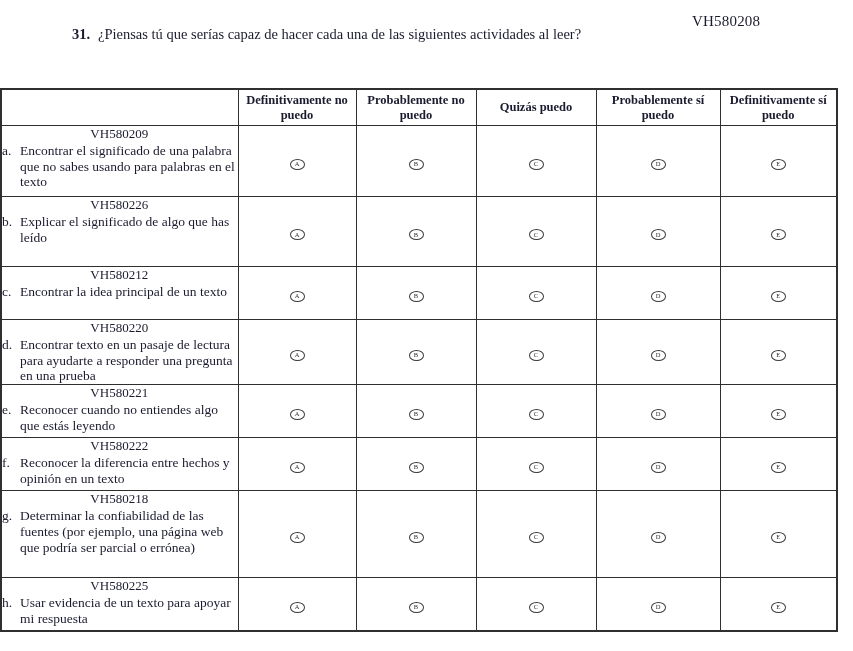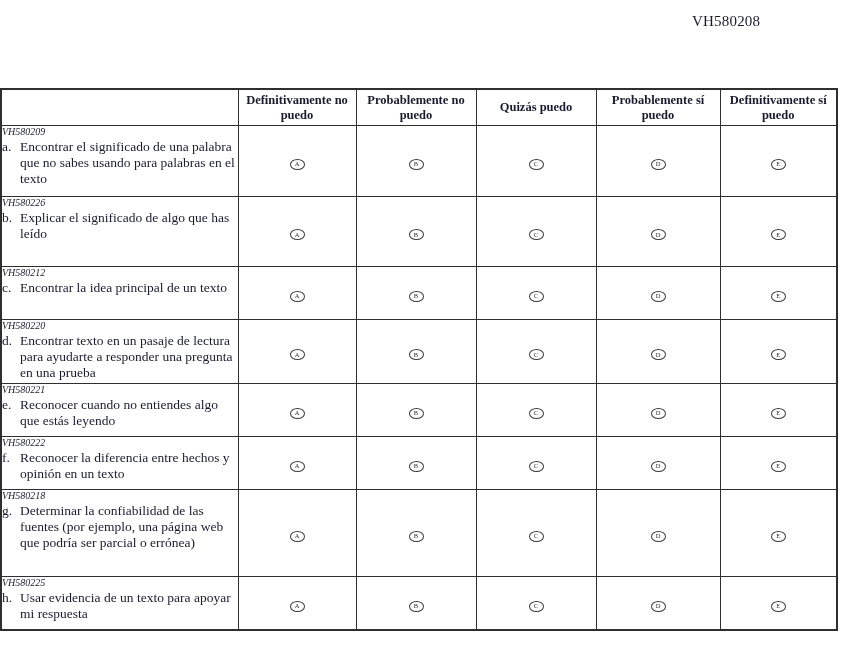--- a/index.html
+++ b/index.html
@@ -78,26 +78,25 @@
   tbody tr:nth-child(5) { height: 53px; }
   tbody tr:nth-child(6) { height: 53px; }
   tbody tr:nth-child(7) { height: 87px; }
   tbody tr:nth-child(8) { height: 53px; }
 
   td.stub-cell {
     vertical-align: top;
     padding: 1px 4px 3px 6px;
   }
   .row-code {
-    font-size: 10px;
-    text-align: left;
+    font-size: 13px;
+    text-align: center;
     line-height: 1.2;
     color: #1b1b2f;
     padding-right: 1px;
-    font-style: italic;
   }
   .row-label {
     display: flex;
     font-size: 13.5px;
     line-height: 1.18;
     margin-top: 1px;
   }
   .row-letter {
     flex: 0 0 18px;
     width: 18px;
@@ -127,20 +126,24 @@
   }
 </style>
 </head>
 <body>
 
 <div class="page">
 
   <div class="accession-code">VH580208</div>
 
   <div class="question-block">
+    <div class="question-line">
+      <span class="q-number">31.</span>
+      <span class="q-text">¿Piensas tú que serías capaz de hacer cada una de las siguientes actividades al leer?</span>
+    </div>
   </div>
 
   <table class="matrix">
     <colgroup>
       <col style="width:237px">
       <col style="width:118px">
       <col style="width:120px">
       <col style="width:120px">
       <col style="width:124px">
       <col style="width:117px">

